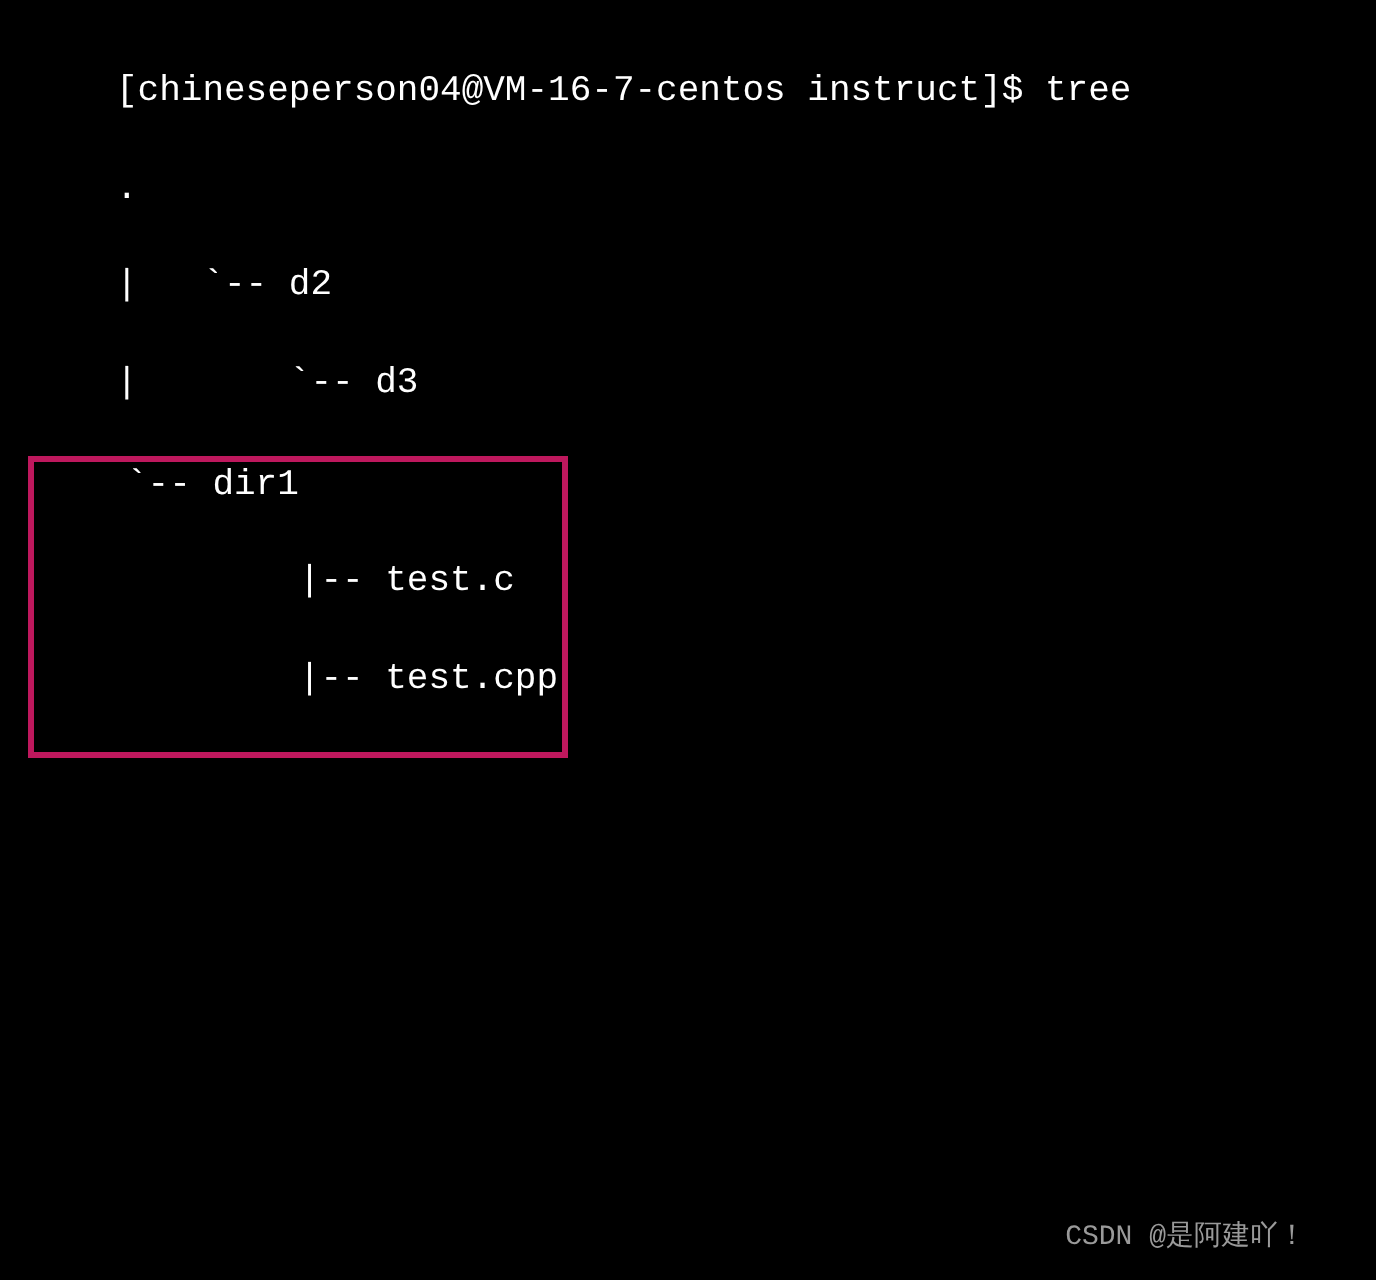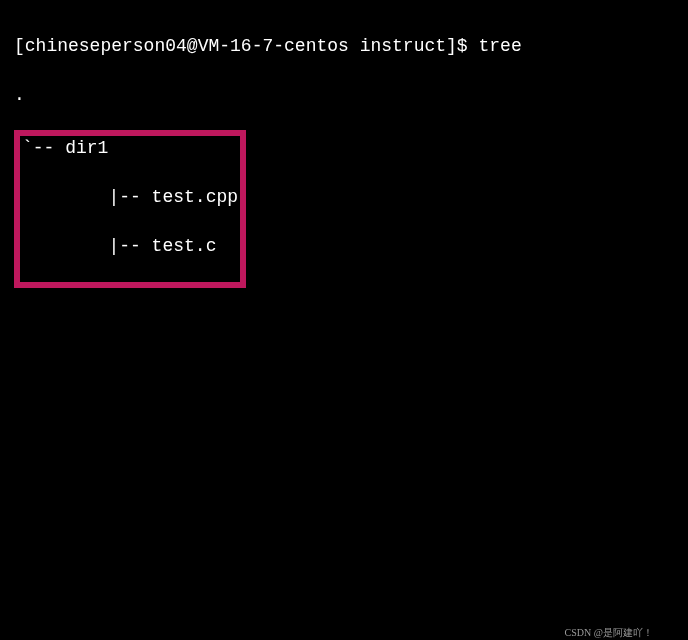--- a/index.html
+++ b/index.html
@@ -13,48 +13,51 @@
     color: #fff;
     overflow: hidden;
   }
   .terminal {
     padding: 10px 14px;
     white-space: pre;
     line-height: 1.35;
   }
   .line {
     display: block;
+    margin-left: 44px;
   }
   .box-red {
-    border: 6px solid #be185d;
+    border: 3px solid #be185d;
     display: inline-block;
   }
   .box-block {
     padding: 0 2px;
     margin-top: -1px;
     margin-bottom: -1px;
   }
   .watermark {
     position: absolute;
     right: 35px;
-    bottom: 0;
-    font-size: 10px;
+    bottom: 13px;
+    font-size: 14px;
     color: #9a9a9a;
-    font-family: Liberation Serif, serif;
+    font-family: Liberation Mono, monospace;
   }
 </style>
 </head>
 <body>
 
 <div class="terminal">
 <span class="line"><span>[chineseperson04@VM-16-7-centos instruct]$ </span><span>tree</span></span>
 <span class="line">.</span>
+<span class="line">|   `-- d2</span>
+<span class="line">|       `-- d3</span>
 <div class="box-red box-block"><span class="line">`-- dir1</span>
+<span class="line">        |-- test.c</span>
 <span class="line">        |-- test.cpp</span>
-<span class="line">        |-- test.c</span>
 </div>
 <span class="line"> </span>
 
 
 
 
 
 
 
 

